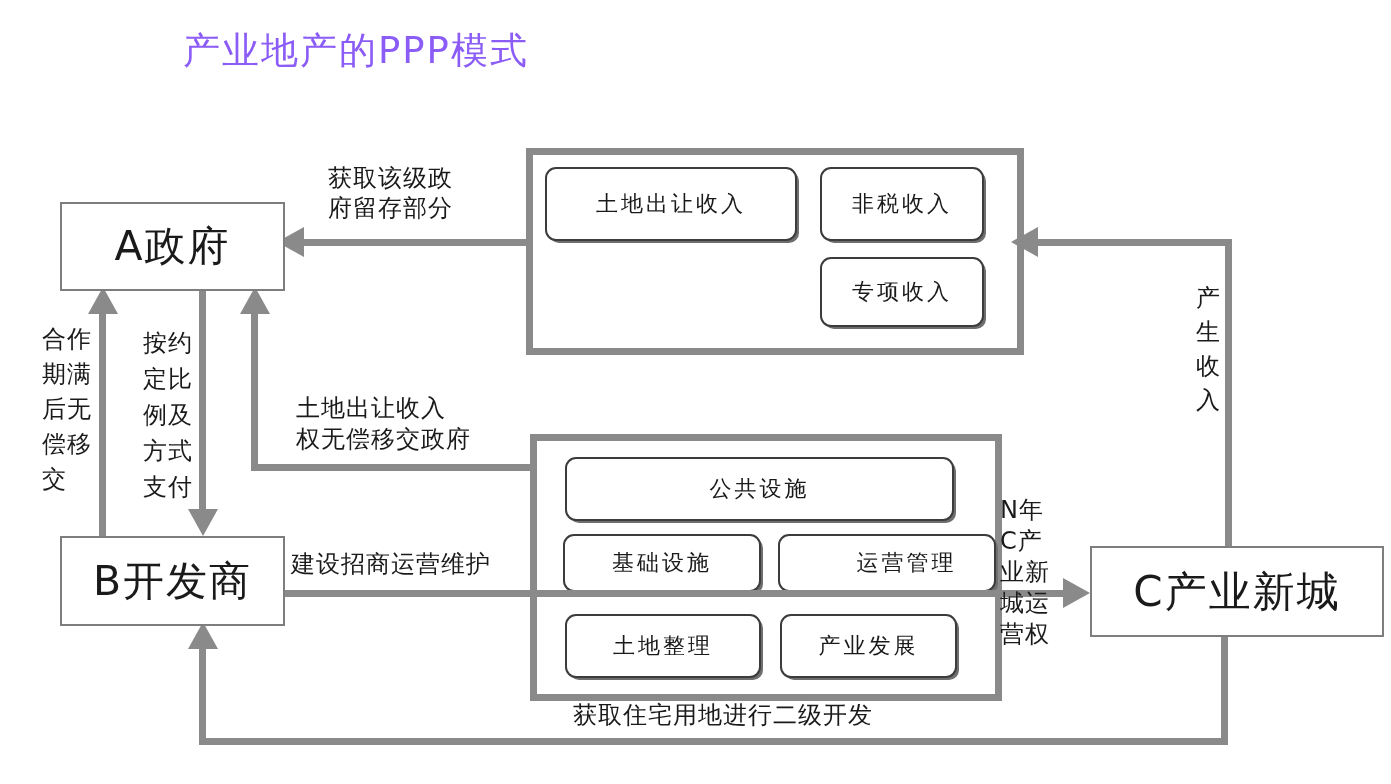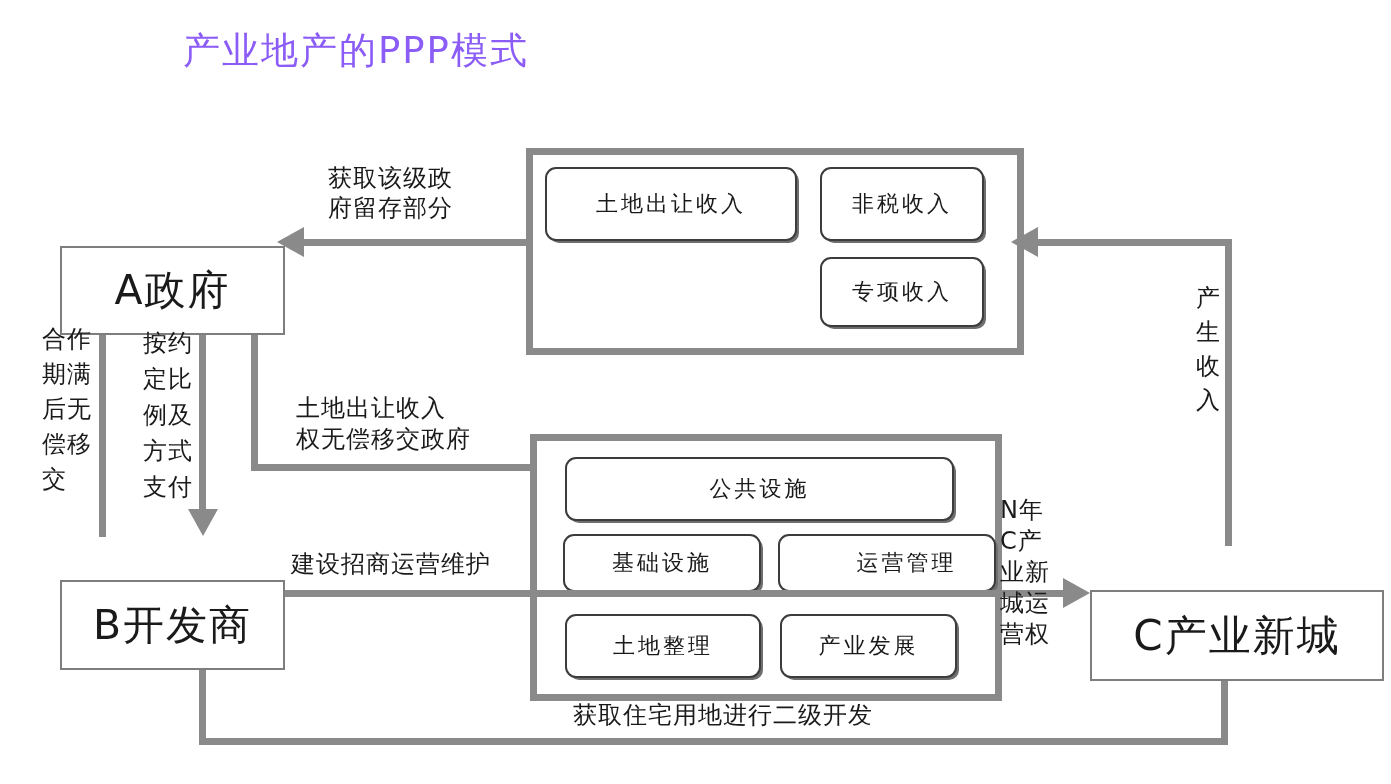--- a/index.html
+++ b/index.html
@@ -17,21 +17,20 @@
     font-size:37px;letter-spacing:2px;color:#8b5cf6;
   }
   
   .entity{
     position:absolute;
     border:2px solid #7e7e7e;
     background:#fff;
     display:flex;align-items:center;justify-content:center;
     z-index:4;
     letter-spacing:2px;
-    margin-top:44px;
   }
   #box-gov  {left:60px;  top:202px; width:221px; height:85px; font-size:41px;}
   #box-dev  {left:60px;  top:536px; width:221px; height:86px; font-size:41px;}
   #box-city {left:1090px;top:546px; width:290px; height:87px; font-size:42px;}
   
   .group{
     position:absolute;
     border:7px solid #8a8a8a;
     background:#fff;
     z-index:1;

